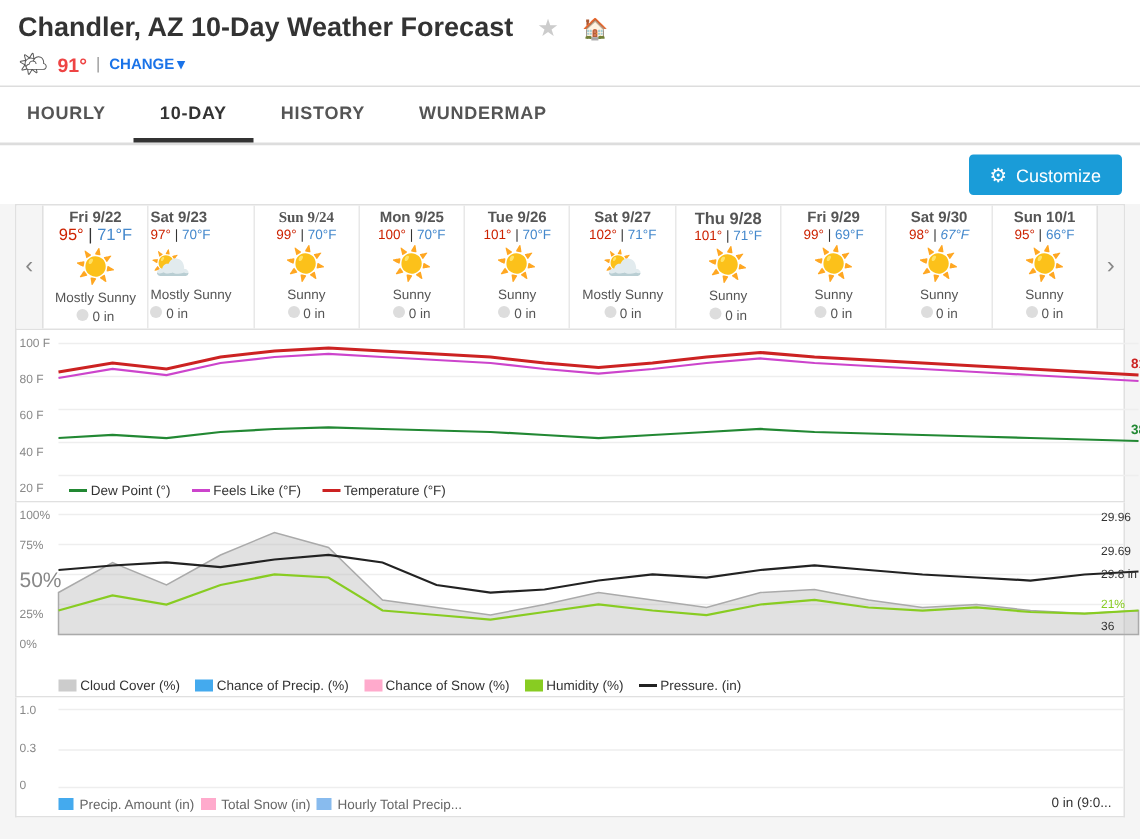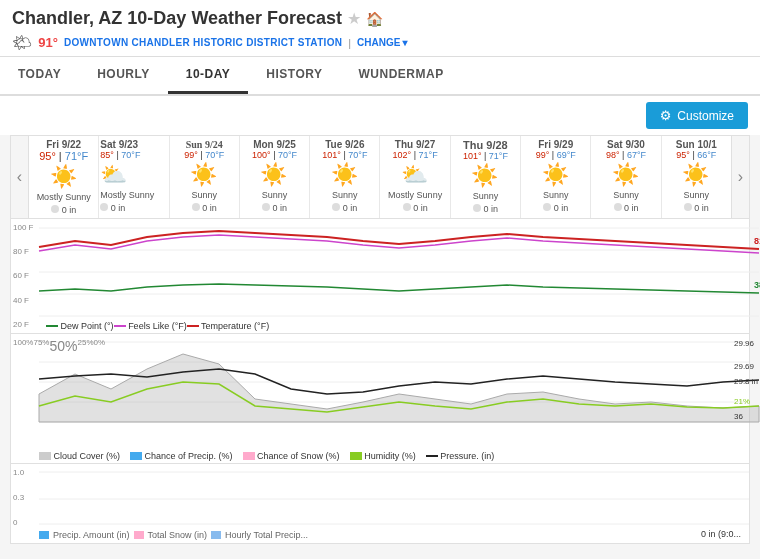--- a/index.html
+++ b/index.html
@@ -1,19 +1,19 @@
 <!DOCTYPE html>
 <html><head>
   <meta charset="utf-8">
   <style>
     * { box-sizing: border-box; margin: 0; padding: 0; }
     body { font-family: Arial, Helvetica, sans-serif; background: #f5f5f5; font-size: 12px; color: #333; width: 760px; }
     
     .header { background: #fff; padding: 8px 12px 4px; border-bottom: 1px solid #ddd; }
-    .title-row { display: flex; align-items: center; gap: 5px; margin-bottom: 4px; }
+    .title-row { display: flex; align-items: center; gap: 16px; margin-bottom: 4px; }
     .title { font-size: 18px; font-weight: bold; color: #333; }
     .star-icon { color: #ccc; font-size: 16px; }
     .home-icon { color: #ccc; font-size: 14px; }
     .station-row { display: flex; align-items: center; gap: 6px; font-size: 11px; color: #555; }
     .station-name { color: #1a73e8; font-size: 10px; font-weight: bold; letter-spacing: 0.3px; }
     .change-btn { color: #1a73e8; font-size: 10px; font-weight: bold; cursor: pointer; text-decoration: none; display: flex; align-items: center; gap: 2px; }
     .sun-icon { font-size: 16px; }
     
     .nav-tabs { background: #fff; display: flex; border-bottom: 2px solid #ddd; }
     .nav-tab { padding: 10px 18px; font-size: 12px; font-weight: bold; color: #555; cursor: pointer; border-bottom: 3px solid transparent; text-align: center; letter-spacing: 0.5px; }
@@ -32,31 +32,29 @@
 
   <div class="header">
     <div class="title-row">
       <span class="title">Chandler, AZ 10-Day Weather Forecast</span>
       <span class="star-icon">★</span>
       <span class="home-icon">🏠</span>
     </div>
     <div class="station-row">
       <span class="sun-icon">🌤</span>
       <span style="font-weight:bold;color:#e44;font-size:13px;">91°</span>
-      <span class="station-name">DOWNTOWN CHANDLER HISTORIC DISTRICT STATION</span>
       <span style="color:#999;">|</span>
       <a class="change-btn">
         <span>CHANGE</span>
         <span>▾</span>
       </a>
     </div>
   </div>
 
   <div class="nav-tabs">
-    <div class="nav-tab">TODAY</div>
     <div class="nav-tab">HOURLY</div>
     <div class="nav-tab active">10-DAY</div>
     <div class="nav-tab">HISTORY</div>
     <div class="nav-tab">WUNDERMAP</div>
   </div>
 
   <div class="customize-bar" style="background:#fff;padding:6px 12px;">
     <button class="customize-btn">
       <span class="gear-icon">⚙</span>
       <span>Customize</span>
@@ -72,21 +70,21 @@
     <div style="font-size:10px;color:#555;font-weight:bold;white-space:nowrap;">Fri 9/22</div>
     <div style="font-size:11px;white-space:nowrap;"><span style="color:#cc2200;">95°</span> | <span style="color:#4488cc;">71°F</span></div>
     <div style="font-size:22px;margin:2px 0;">☀️</div>
     <div style="font-size:9px;color:#555;line-height:1.2;">Mostly Sunny</div>
     <div style="font-size:9px;color:#555;margin-top:2px;">
       <span style="display:inline-block;width:8px;height:8px;background:#ddd;border-radius:50%;"></span> 0 in
     </div>
   </div>
           <div style="flex: 1 1 0%; padding: 3px 1px; border-right: 1px solid rgb(232, 232, 232); cursor: pointer;">
     <div style="font-size:10px;color:#555;font-weight:bold;white-space:nowrap;">Sat 9/23</div>
-    <div style="font-size:9px;white-space:nowrap;"><span style="color:#cc2200;">85°</span> | <span style="color:#4488cc;">70°F</span></div>
+    <div style="font-size:9px;white-space:nowrap;"><span style="color:#cc2200;">97°</span> | <span style="color:#4488cc;">70°F</span></div>
     <div style="font-size:22px;margin:2px 0;">⛅</div>
     <div style="font-size:9px;color:#555;line-height:1.2;">Mostly Sunny</div>
     <div style="font-size:9px;color:#555;margin-top:2px;">
       <span style="display:inline-block;width:8px;height:8px;background:#ddd;border-radius:50%;"></span> 0 in
     </div>
   </div>
           <div style="flex: 1 1 0%; text-align: center; padding: 3px 1px; border-right: 1px solid rgb(232, 232, 232); cursor: pointer;">
     <div style="font-size:10px;color:#555;font-weight:bold;white-space:nowrap;font-family:Liberation Serif, serif;">Sun 9/24</div>
     <div style="font-size:9px;white-space:nowrap;"><span style="color:#cc2200;">99°</span> | <span style="color:#4488cc;">70°F</span></div>
     <div style="font-size:22px;margin:2px 0;">☀️</div>
@@ -107,21 +105,21 @@
           <div style="flex: 1 1 0%; text-align: center; padding: 3px 1px; border-right: 1px solid rgb(232, 232, 232); cursor: pointer;">
     <div style="font-size:10px;color:#555;font-weight:bold;white-space:nowrap;">Tue 9/26</div>
     <div style="font-size:9px;white-space:nowrap;"><span style="color:#cc2200;">101°</span> | <span style="color:#4488cc;">70°F</span></div>
     <div style="font-size:22px;margin:2px 0;">☀️</div>
     <div style="font-size:9px;color:#555;line-height:1.2;">Sunny</div>
     <div style="font-size:9px;color:#555;margin-top:2px;">
       <span style="display:inline-block;width:8px;height:8px;background:#ddd;border-radius:50%;"></span> 0 in
     </div>
   </div>
           <div style="flex: 1 1 0%; text-align: center; padding: 3px 1px; border-right: 1px solid rgb(232, 232, 232); cursor: pointer;">
-    <div style="font-size:10px;color:#555;font-weight:bold;white-space:nowrap;">Thu 9/27</div>
+    <div style="font-size:10px;color:#555;font-weight:bold;white-space:nowrap;">Sat 9/27</div>
     <div style="font-size:9px;white-space:nowrap;"><span style="color:#cc2200;">102°</span> | <span style="color:#4488cc;">71°F</span></div>
     <div style="font-size:22px;margin:2px 0;">⛅</div>
     <div style="font-size:9px;color:#555;line-height:1.2;">Mostly Sunny</div>
     <div style="font-size:9px;color:#555;margin-top:2px;">
       <span style="display:inline-block;width:8px;height:8px;background:#ddd;border-radius:50%;"></span> 0 in
     </div>
   </div>
           <div style="flex: 1 1 0%; text-align: center; padding: 3px 1px; border-right: 1px solid rgb(232, 232, 232); cursor: pointer;">
     <div style="font-size:11px;color:#555;font-weight:bold;white-space:nowrap;">Thu 9/28</div>
     <div style="font-size:9px;white-space:nowrap;"><span style="color:#cc2200;">101°</span> | <span style="color:#4488cc;">71°F</span></div>
@@ -135,21 +133,21 @@
     <div style="font-size:10px;color:#555;font-weight:bold;white-space:nowrap;">Fri 9/29</div>
     <div style="font-size:9px;white-space:nowrap;"><span style="color:#cc2200;">99°</span> | <span style="color:#4488cc;">69°F</span></div>
     <div style="font-size:22px;margin:2px 0;">☀️</div>
     <div style="font-size:9px;color:#555;line-height:1.2;">Sunny</div>
     <div style="font-size:9px;color:#555;margin-top:2px;">
       <span style="display:inline-block;width:8px;height:8px;background:#ddd;border-radius:50%;"></span> 0 in
     </div>
   </div>
           <div style="flex: 1 1 0%; text-align: center; padding: 3px 1px; border-right: 1px solid rgb(232, 232, 232); cursor: pointer;">
     <div style="font-size:10px;color:#555;font-weight:bold;white-space:nowrap;">Sat 9/30</div>
-    <div style="font-size:9px;white-space:nowrap;"><span style="color:#cc2200;">98°</span> | <span style="color:#4488cc;">67°F</span></div>
+    <div style="font-size:9px;white-space:nowrap;"><span style="color:#cc2200;">98°</span> | <span style="color:#4488cc;font-style:italic;">67°F</span></div>
     <div style="font-size:22px;margin:2px 0;">☀️</div>
     <div style="font-size:9px;color:#555;line-height:1.2;">Sunny</div>
     <div style="font-size:9px;color:#555;margin-top:2px;">
       <span style="display:inline-block;width:8px;height:8px;background:#ddd;border-radius:50%;"></span> 0 in
     </div>
   </div>
           <div style="flex: 1 1 0%; text-align: center; padding: 3px 1px; border-right: none; cursor: pointer;">
     <div style="font-size:10px;color:#555;font-weight:bold;white-space:nowrap;">Sun 10/1</div>
     <div style="font-size:9px;white-space:nowrap;"><span style="color:#cc2200;">95°</span> | <span style="color:#4488cc;">66°F</span></div>
     <div style="font-size:22px;margin:2px 0;">☀️</div>
@@ -183,29 +181,29 @@
       <polyline fill="none" stroke="#cc2222" stroke-width="2" points="0,28 36,22 72,26 108,18 144,14 180,12 216,14 252,16 288,18 324,22 360,25 396,22 432,18 468,15 504,18 540,20 576,22 612,24 648,26 684,28 720,30"></polyline>
 
       <polyline fill="none" stroke="#cc44cc" stroke-width="1.5" points="0,32 36,26 72,30 108,22 144,18 180,16 216,18 252,20 288,22 324,26 360,29 396,26 432,22 468,19 504,22 540,24 576,26 612,28 648,30 684,32 720,34"></polyline>
 
       <polyline fill="none" stroke="#228833" stroke-width="1.5" points="0,72 36,70 72,72 108,68 144,66 180,65 216,66 252,67 288,68 324,70 360,72 396,70 432,68 468,66 504,68 540,69 576,70 612,71 648,72 684,73 720,74"></polyline>
 
       <text x="715" y="25" font-size="9" fill="#cc2222" font-weight="bold">81 °F</text>
       <text x="715" y="69" font-size="9" fill="#228833" font-weight="bold">38 °</text>
     </svg>
 
-    <div style="position:absolute;bottom:2px;left:35px;display:flex;font-size:9px;text-align:center;">
+    <div style="position:absolute;bottom:2px;left:35px;display:flex;gap:14px;font-size:9px;text-align:center;">
       <span><span style="display:inline-block;width:12px;height:2px;background:#228833;vertical-align:middle;"></span> Dew Point (°)</span>
       <span><span style="display:inline-block;width:12px;height:2px;background:#cc44cc;vertical-align:middle;"></span> Feels Like (°F)</span>
       <span><span style="display:inline-block;width:12px;height:2px;background:#cc2222;vertical-align:middle;"></span> Temperature (°F)</span>
     </div>
   </div>
 
   <div style="margin:0 10px;background:#fff;border:1px solid #e0e0e0;border-top:none;position:relative;height:130px;">
-    <div style="position:absolute;left:0;top:0;height:80%;display:flex;flex-direction:row;justify-content:space-between;padding:4px 2px;z-index:2;">
+    <div style="position:absolute;left:0;top:0;height:80%;display:flex;flex-direction:column;justify-content:space-between;padding:4px 2px;z-index:2;">
       <span style="font-size:8px;color:#888;">100%</span>
       <span style="font-size:8px;color:#888;">75%</span>
       <span style="font-size:14px;color:#888;">50%</span>
       <span style="font-size:8px;color:#888;">25%</span>
       <span style="font-size:8px;color:#888;">0%</span>
     </div>
     <svg width="710" height="115" style="position:absolute;left:28px;top:0;">
 
       <line x1="0" y1="8" x2="710" y2="8" stroke="#eee" stroke-width="1"></line>
       <line x1="0" y1="28" x2="710" y2="28" stroke="#eee" stroke-width="1"></line>

